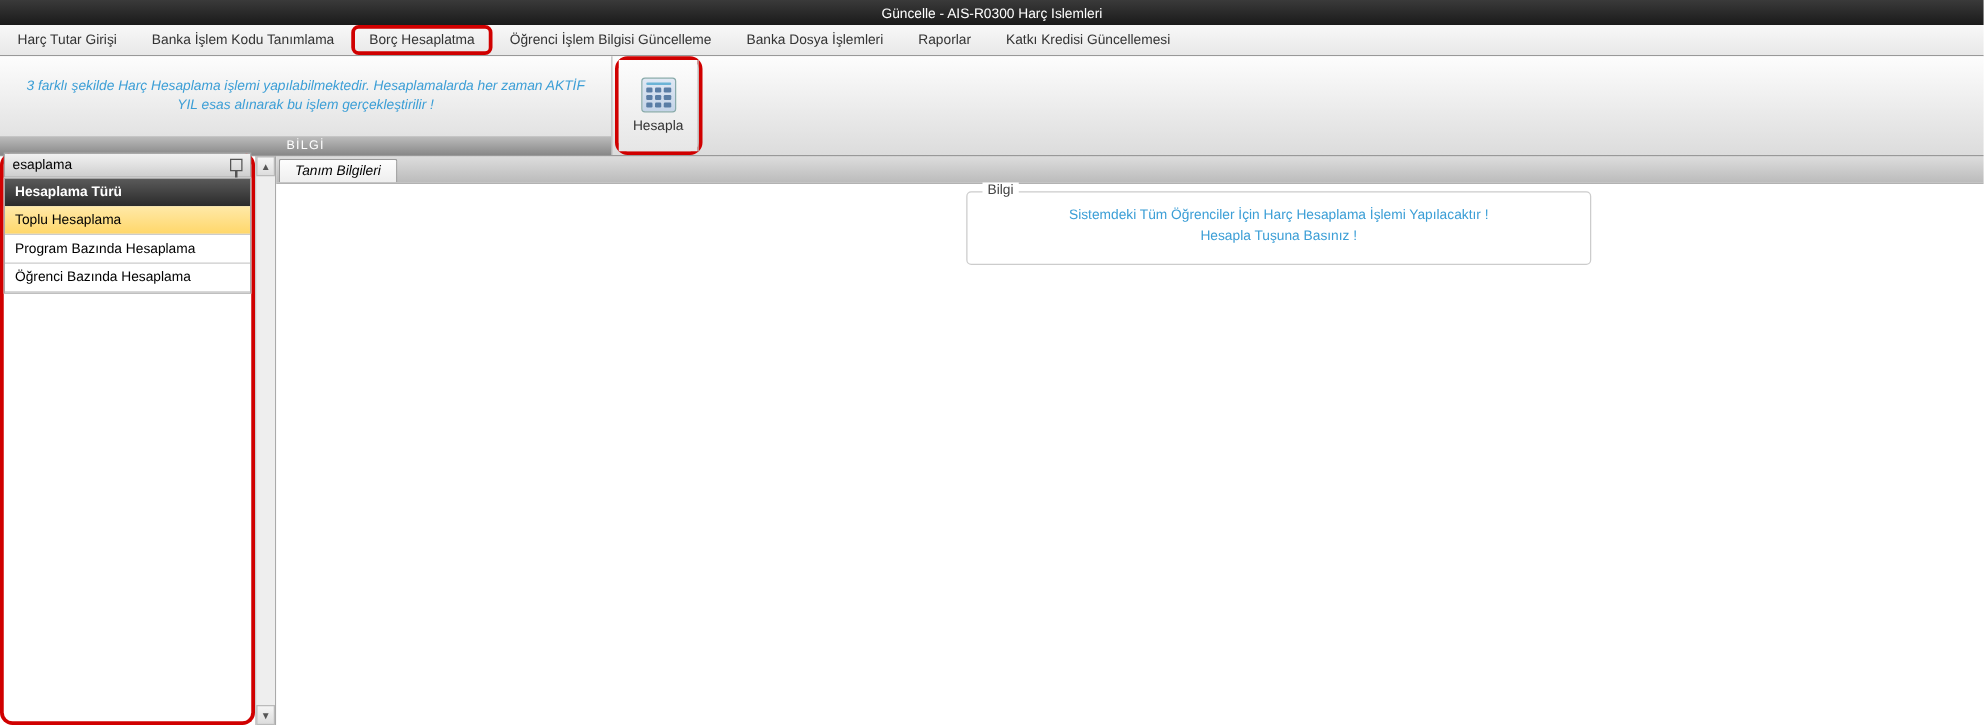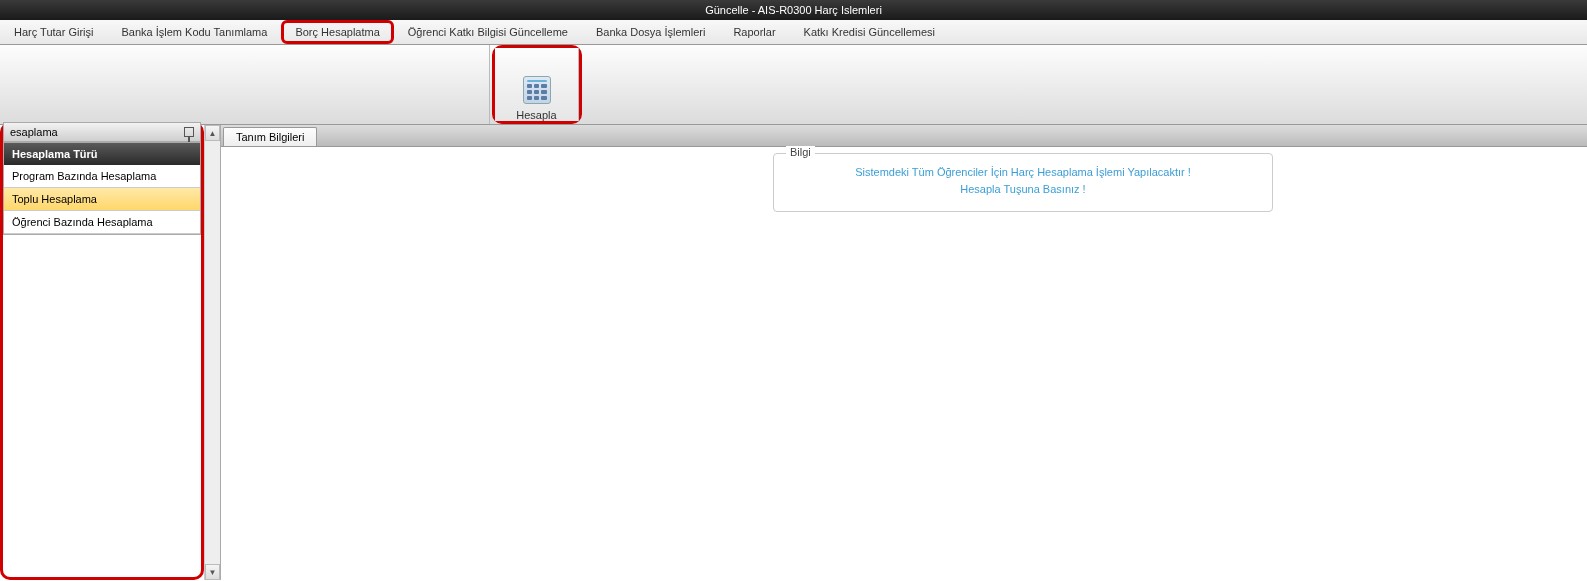--- a/index.html
+++ b/index.html
@@ -79,22 +79,22 @@
       align-items: stretch;
       border: 3px solid #d00000;
       border-radius: 10px;
       margin-left: 2px;
       padding: 0;
     }
     .ribbon-action {
       display: flex;
       flex-direction: column;
       align-items: center;
-      justify-content: flex-end;
-      width: 84px;
+      justify-content: center;
+      width: 64px;
       cursor: pointer;
       border-right: 1px solid #bbb;
       background: linear-gradient(to bottom, #fdfdfd, #e6e6e6);
     }
     .calc-icon {
       width: 28px;
       height: 28px;
       background: linear-gradient(to bottom, #e0e8f4, #c4d4e8);
       border: 1px solid #8aa;
       border-radius: 3px;
@@ -198,20 +198,21 @@
     .main-content {
       flex: 1;
       border-left: 1px solid #aaa;
       display: flex;
       flex-direction: column;
     }
     .tabs-strip {
       background: linear-gradient(to bottom, #ddd, #bbb);
       padding: 2px 12px 0 2px;
       display: flex;
+      font-style: italic;
     }
     .tab {
       background: linear-gradient(to bottom, #fdfdfd, #eee);
       border: 1px solid #999;
       border-bottom: none;
       padding: 3px 12px;
       cursor: pointer;
       border-radius: 2px 2px 0 0;
     }
     .content-pane {
@@ -247,28 +248,30 @@
 <body>
 
 <div class="title-bar">
   <span>Güncelle - AIS-R0300 Harç Islemleri</span>
 </div>
 
 <div class="menu-bar">
   <div class="menu-item"><span>Harç Tutar Girişi</span></div>
   <div class="menu-item"><span>Banka İşlem Kodu Tanımlama</span></div>
   <div class="menu-item highlighted"><span>Borç Hesaplatma</span></div>
-  <div class="menu-item"><span>Öğrenci Katkı Bilgisi Güncelleme</span></div>
+  <div class="menu-item"><span>Öğrenci İşlem Bilgisi Güncelleme</span></div>
   <div class="menu-item"><span>Banka Dosya İşlemleri</span></div>
   <div class="menu-item"><span>Raporlar</span></div>
   <div class="menu-item"><span>Katkı Kredisi Güncellemesi</span></div>
 </div>
 
 <div class="ribbon">
   <div class="ribbon-info">
+    <div class="ribbon-info-text">3 farklı şekilde Harç Hesaplama işlemi yapılabilmektedir. Hesaplamalarda her zaman AKTİF YIL esas alınarak bu işlem gerçekleştirilir !</div>
+    <div class="ribbon-info-label">BİLGİ</div>
   </div>
   <div class="ribbon-action-wrap">
     <div class="ribbon-action">
       <div class="calc-icon">
         <div class="screen"></div>
         <div class="btn"></div>
           <div class="btn"></div>
           <div class="btn"></div>
         <div class="btn"></div>
           <div class="btn"></div>
@@ -283,22 +286,22 @@
 </div>
 
 <div class="body-area">
   <div class="sidebar-wrap">
     <div class="sidebar-header">
       <span>esaplama</span>
       <span class="pin-icon"></span>
     </div>
     <div class="sidebar-list">
       <div class="sidebar-list-header">Hesaplama Türü</div>
+      <div class="sidebar-list-item selected"><span>Toplu Hesaplama</span></div>
       <div class="sidebar-list-item"><span>Program Bazında Hesaplama</span></div>
-      <div class="sidebar-list-item selected"><span>Toplu Hesaplama</span></div>
       <div class="sidebar-list-item"><span>Öğrenci Bazında Hesaplama</span></div>
     </div>
   </div>
 
   <div class="vscroll">
     <div class="arrow">▲</div>
     <div class="track"></div>
     <div class="arrow">▼</div>
   </div>
 

